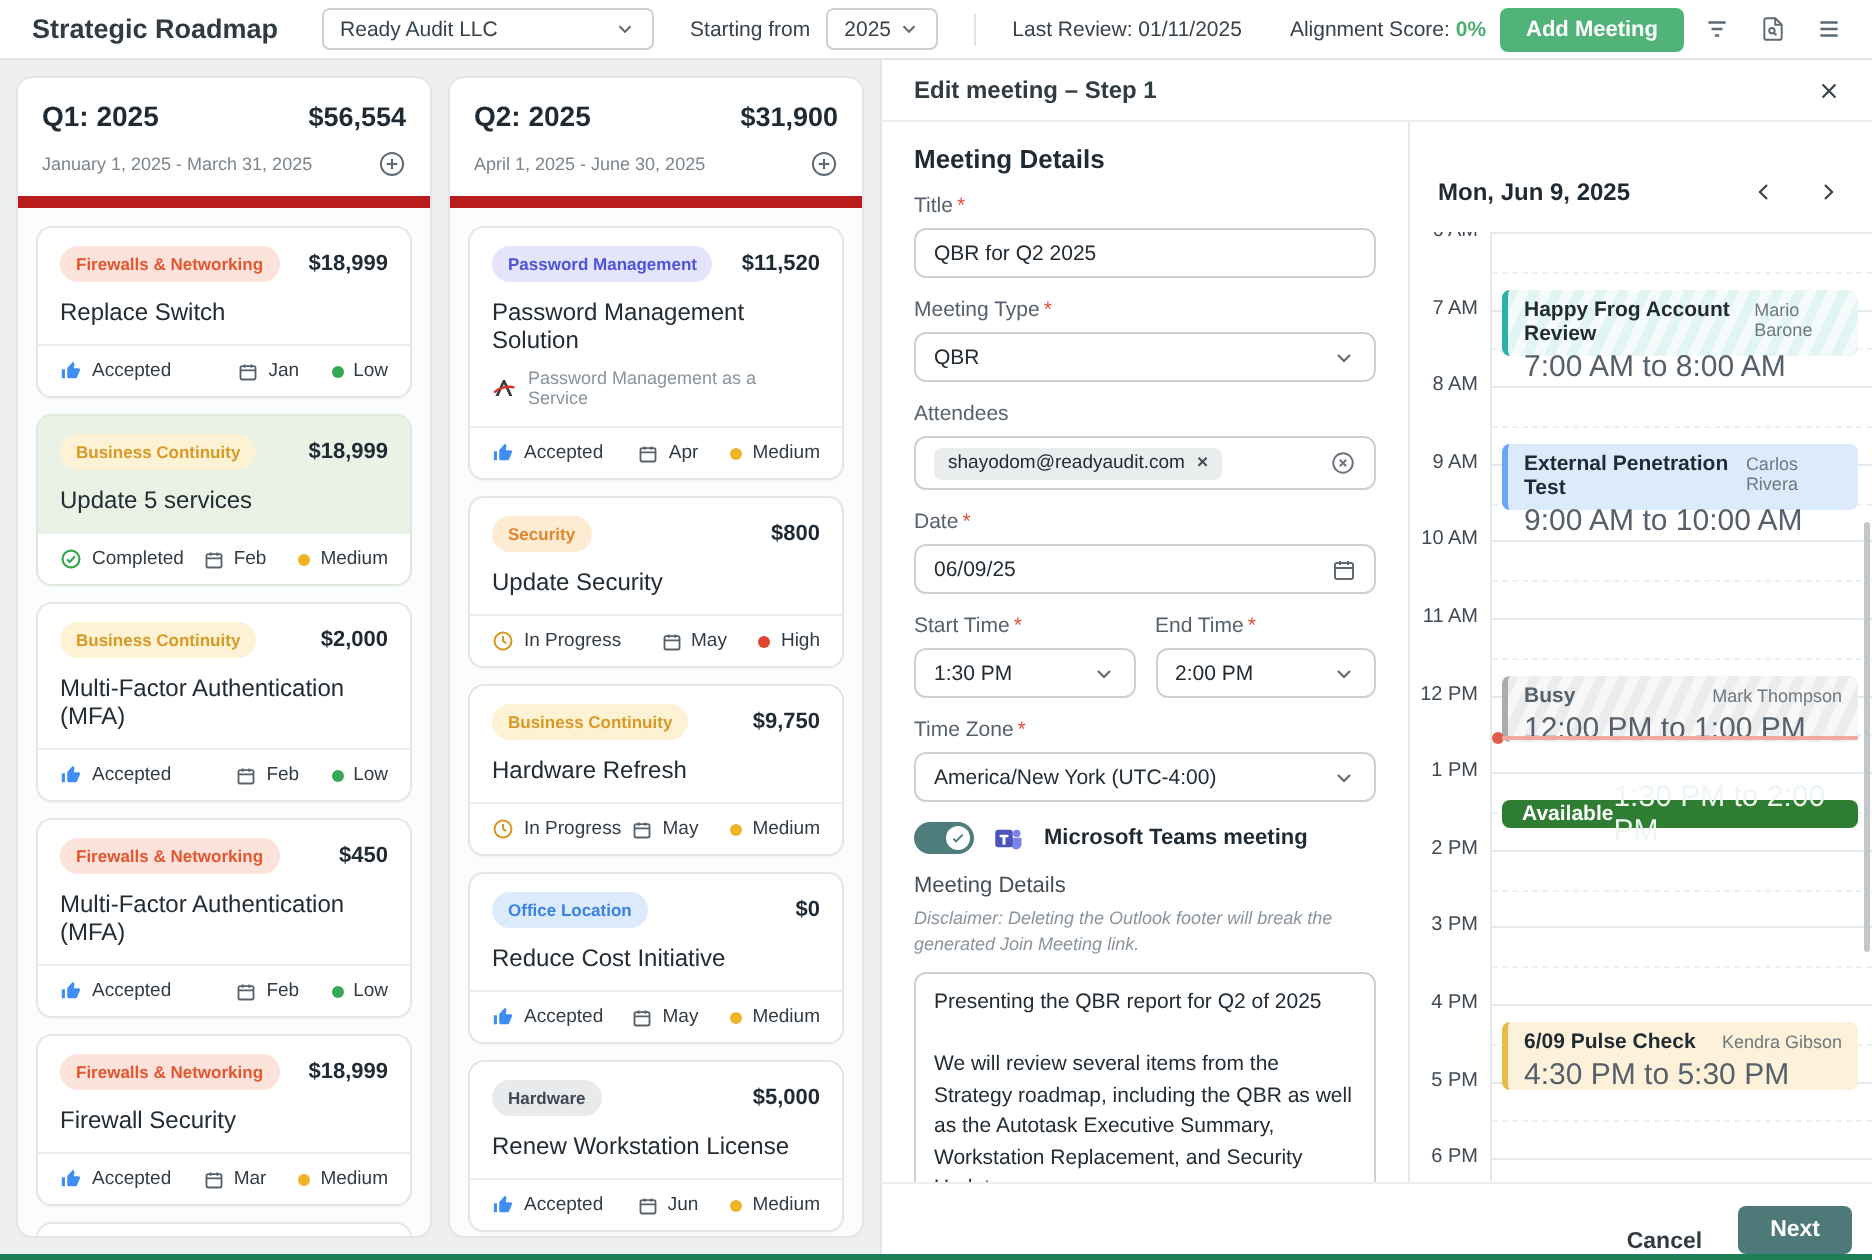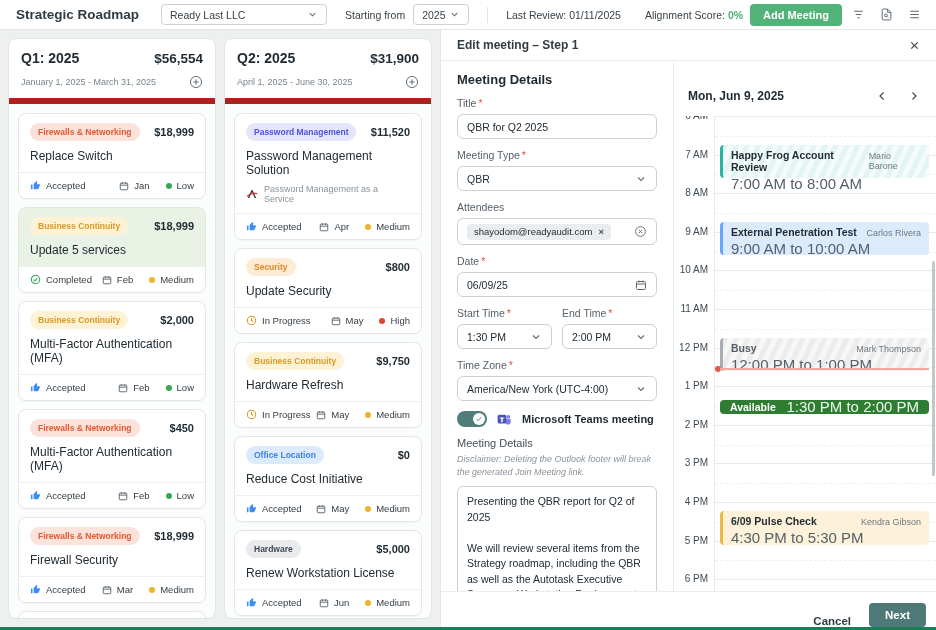--- a/index.html
+++ b/index.html
@@ -65,21 +65,21 @@
            display:flex; flex-direction:column; }
   .panel-header { height:31px; border-bottom:1px solid #eceeee; display:flex; align-items:center; justify-content:space-between; padding:0 16px; }
   .ph-title { font-size:12px; font-weight:700; color:#313b42; }
   .ph-close { cursor:pointer; display:flex; }
   .panel-body { flex:1; display:flex; min-height:0; }
   .panel-footer { height:36px; border-top:1px solid #eceeee; display:flex; align-items:flex-end; justify-content:flex-end; gap:18px; padding:0 10px; }
   .btn-cancel { font-size:11.5px; font-weight:700; color:#313b42; background:none; border:none; cursor:pointer; }
   .btn-next { background:#4d7a78; color:#fff; font-size:11.5px; font-weight:700; border:none; border-radius:4px; height:24px; padding:0 16px; cursor:pointer; }
 
   
-  .form { width:233px; border-right:1px solid #e8ebeb; padding:11px 16px 0; overflow:hidden; }
+  .form { width:264px; border-right:1px solid #e8ebeb; padding:11px 16px 0; overflow:hidden; }
   .sec-title { font-size:13px; font-weight:700; color:#1f2a32; margin-bottom:10px; }
   .f-label { font-size:10.5px; color:#56626b; margin-bottom:5px; }
   .req { color:#e3543f; margin-left:2px; }
   .input { border:1px solid #ccd2d2; border-radius:6px; height:25px; display:flex; align-items:center; padding:0 9px;
            font-size:10.5px; color:#222c33; background:#fff; margin-bottom:10px; cursor:text; }
   .input.select { justify-content:space-between; cursor:pointer; }
   .input .grow { flex:1; }
   .chip { background:#e9edee; border-radius:4px; font-size:9.5px; color:#222c33; padding:2.5px 7px; display:flex; align-items:center; gap:6px; }
   .chip .x { color:#454f57; font-weight:700; cursor:pointer; }
   .row2 { display:flex; gap:10px; }
@@ -125,21 +125,21 @@
   .bottom-line { position:absolute; left:0; right:0; bottom:0; height:3px; background:#1d7d55; }
 </style>
 </head>
 <body>
 
 <div class="app">
 
   <header class="topbar">
     <span class="tb-title">Strategic Roadmap</span>
     <div class="tb-select tb-company">
-      <span>Ready Last LLC</span>
+      <span>Ready Audit LLC</span>
       <svg width="11" height="11" viewBox="0 0 24 24" fill="none" stroke="#5f6b74" stroke-width="2.2">
           <path d="M6 9l6 6 6-6"></path>
         </svg>
     </div>
     <span class="tb-label">Starting from</span>
     <div class="tb-select tb-year">
       <span>2025</span>
       <svg width="11" height="11" viewBox="0 0 24 24" fill="none" stroke="#5f6b74" stroke-width="2.2">
           <path d="M6 9l6 6 6-6"></path>
         </svg>

